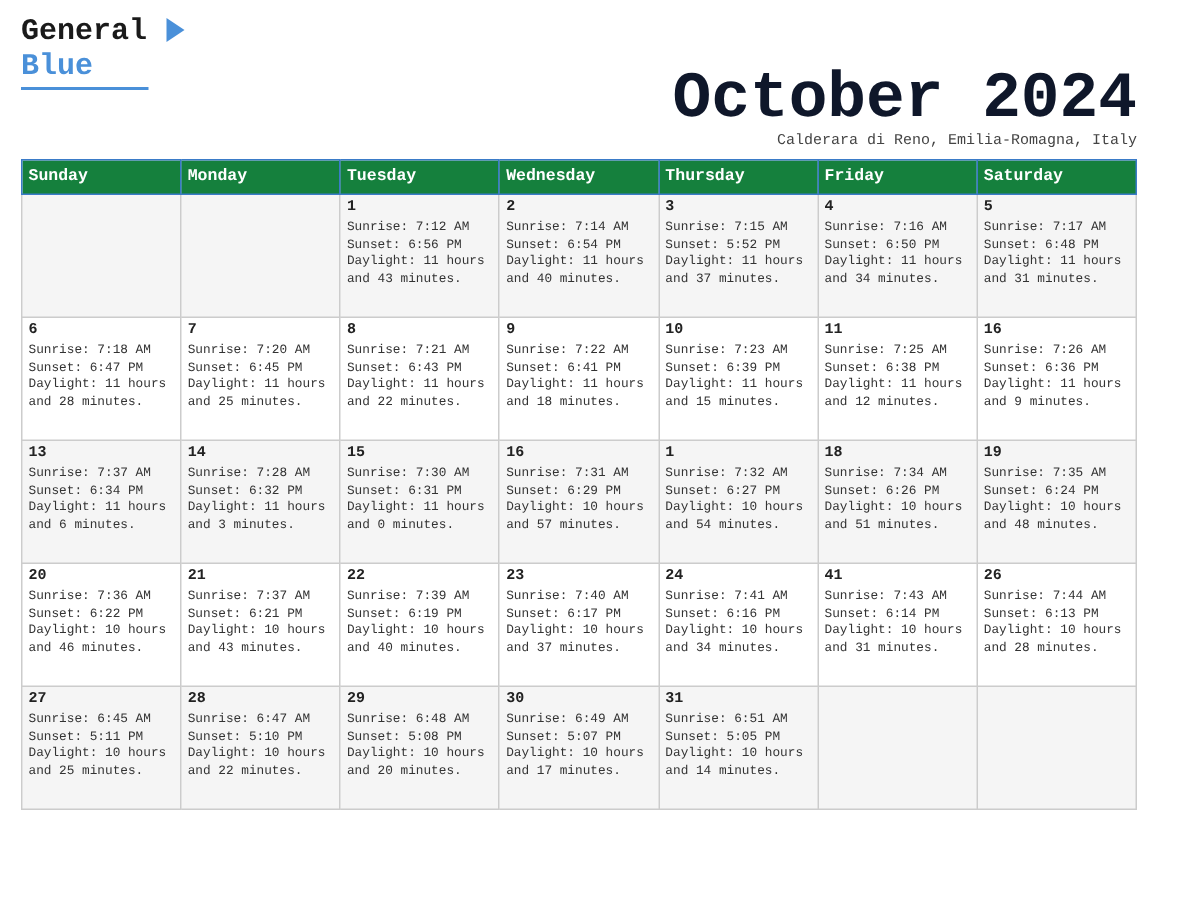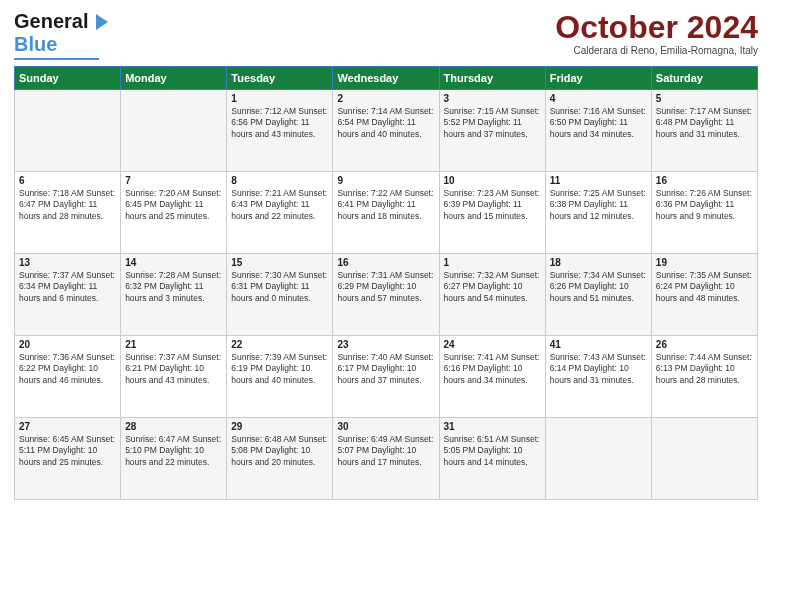--- a/index.html
+++ b/index.html
@@ -8,40 +8,42 @@
       background: #fff;
       width: 792px;
       height: 612px;
       overflow: hidden;
     }
     .page {
       width: 784px;
       height: 612px;
       background: #fff;
       padding: 10px 26px 8px 14px;
+      font-family: Liberation Mono, monospace;
     }
     .header {
       display: flex;
       align-items: flex-start;
       justify-content: space-between;
       margin-bottom: 6px;
     }
     .logo {
       display: flex;
       flex-direction: column;
       align-items: flex-start;
     }
     .title-area {
       text-align: right;
     }
     .main-title {
-      font-size: 32px;
+      font-size: 43px;
       font-weight: bold;
-      color: #7f1d1d;
+      color: #0f172a;
       line-height: 1.1;
+      margin-top: 32px;
     }
     .subtitle {
       font-size: 10px;
       color: #444;
       font-weight: normal;
     }
     table {
       width: 100%;
       border-collapse: collapse;
       table-layout: fixed;

